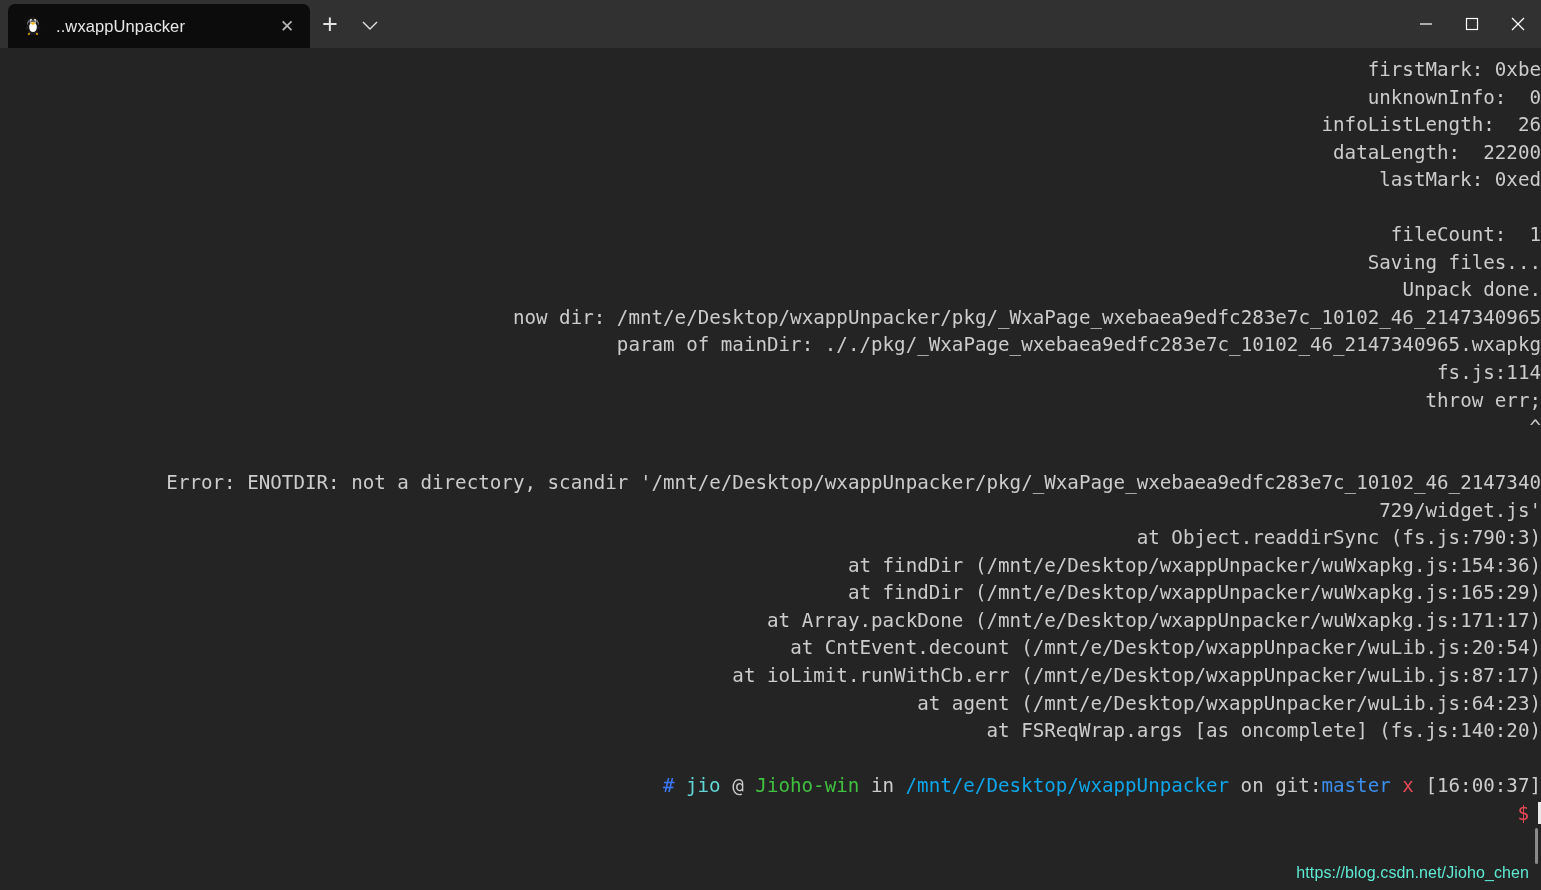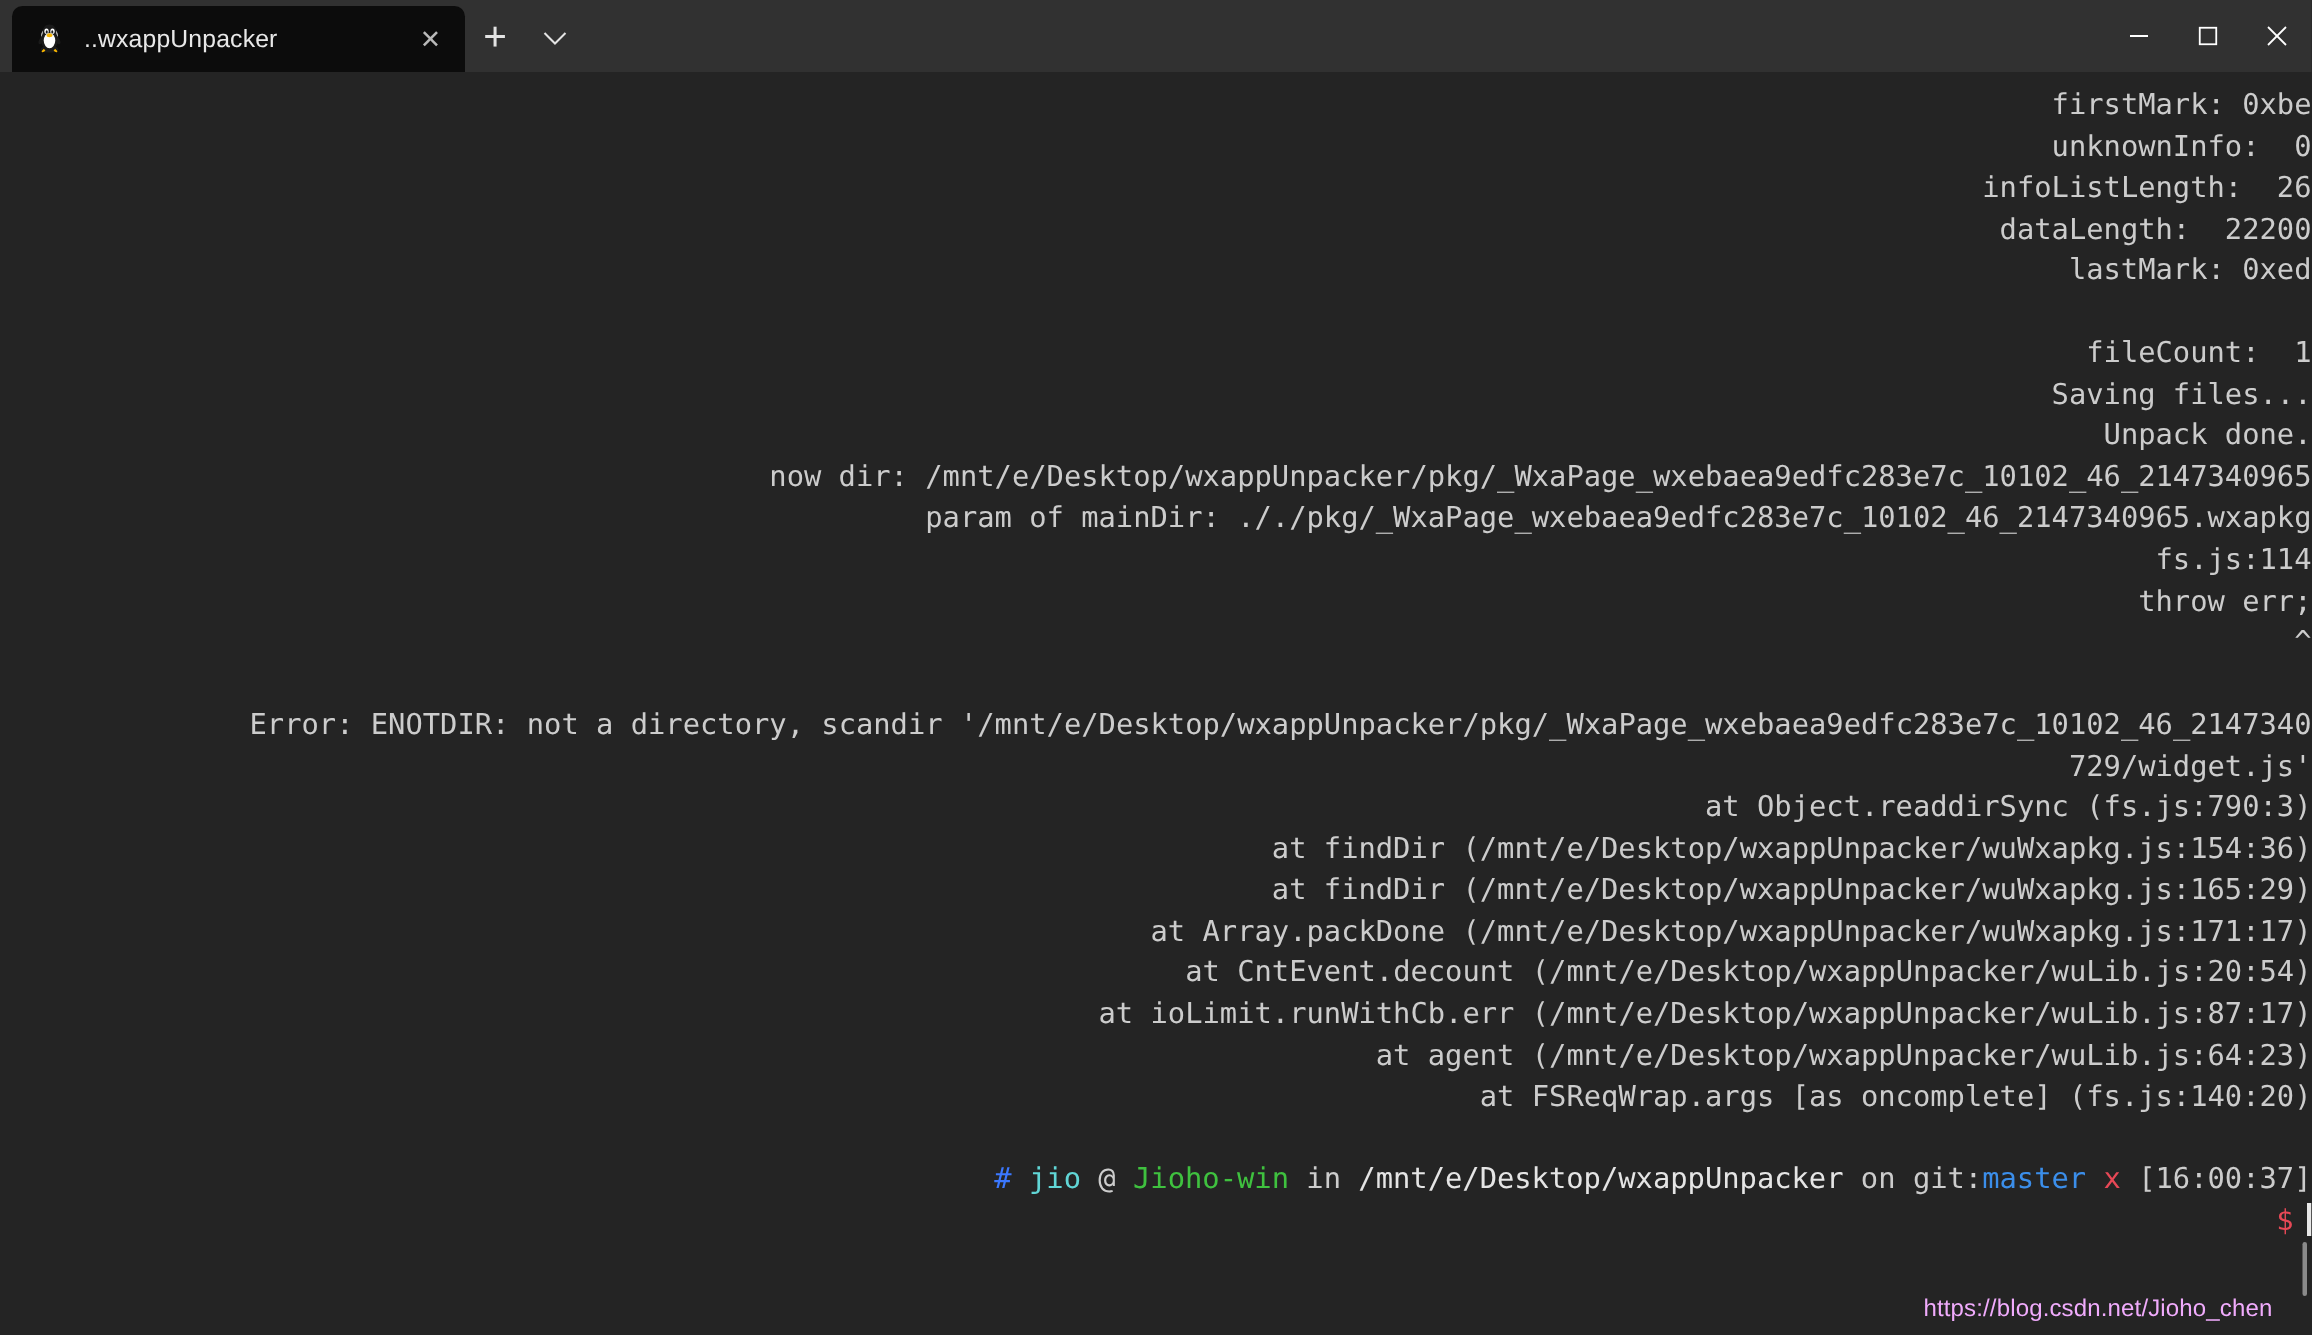--- a/index.html
+++ b/index.html
@@ -79,37 +79,37 @@
     white-space:pre;
     letter-spacing:0px;
   }
   .blank{ color:transparent; }
 
   
   .c-blue   { color:#3b78ff; }
   .c-cyan   { color:#61d6d6; }
   .c-green  { color:#3fc13f; }
   .c-white  { color:#cccccc; }
-  .c-yellow { color:#e5e5e5;margin-top:35px; }
+  .c-yellow { color:#0ea5e9;margin-top:35px; }
   .c-red    { color:#e74856; }
   .c-gitblue{ color:#3b8eea; }
 
   .cursor{
     display:inline-block;
     width:3px; height:22px;
     background:#e8e8e8;
     vertical-align:-4px;
     margin-left:9px;
   }
 
   
   #watermark{
     position:absolute;
-    right:26px; bottom:8px;
-    color:#f0abfc;
+    right:12px; bottom:8px;
+    color:#5eead4;
     font-family:"Liberation Sans", sans-serif;
     font-size:16px;
     letter-spacing:0.1px;
     white-space:nowrap;
   }
   #scrollthumb{
     position:absolute;
     right:3px; bottom:26px;
     width:3px; height:36px;
     background:#8a8a8a;

